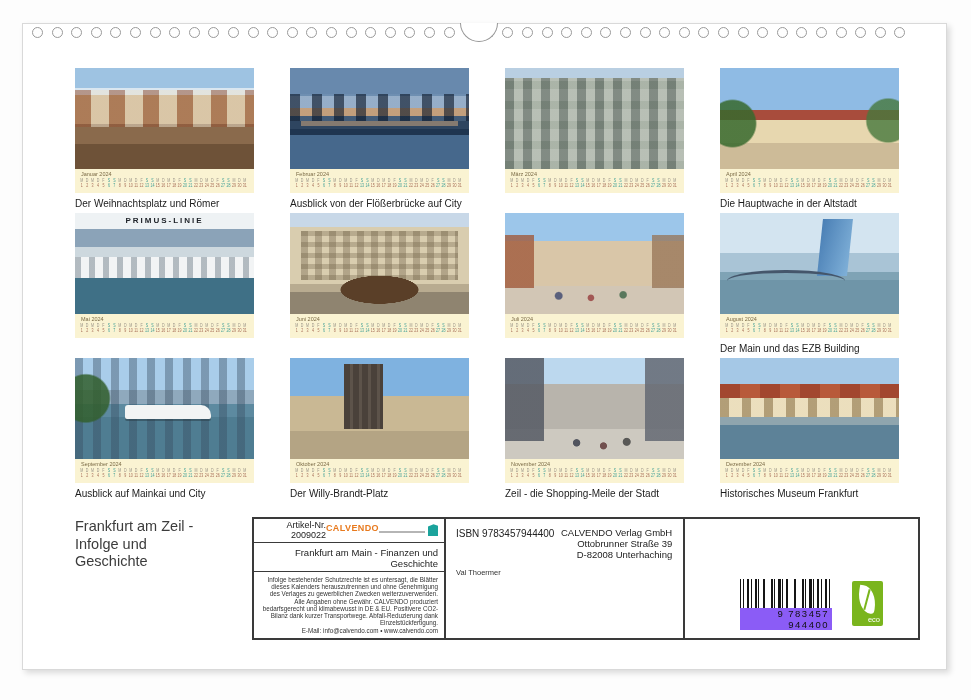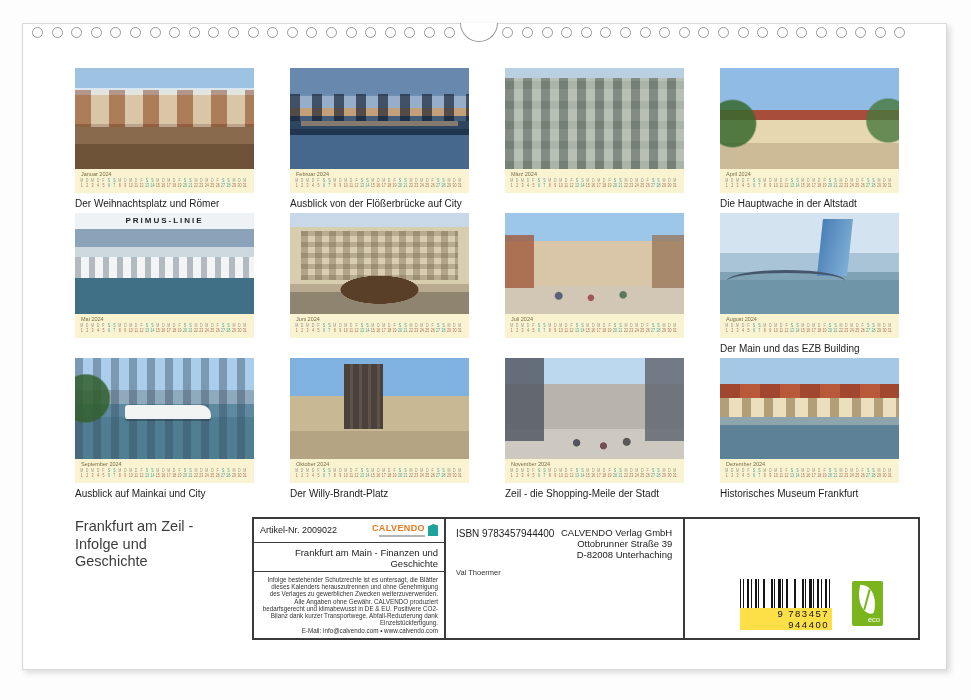--- a/index.html
+++ b/index.html
@@ -89,37 +89,37 @@
   .info-boxes{position:absolute;left:229px;top:493px;width:668px;height:123px;display:flex;
     border:2px solid #3a3a3a;background:#fff;box-sizing:border-box;}
   .panel{box-sizing:border-box;height:100%;text-align:right;}
   .panel-left{width:192px;border-right:2px solid #3a3a3a;display:flex;flex-direction:column;}
   .panel-mid{width:239px;border-right:2px solid #3a3a3a;position:relative;}
   .panel-right{flex:1;position:relative;}
   .row-artikel{height:26px;border-bottom:1.5px solid #3a3a3a;display:flex;align-items:center;
     justify-content:space-between;padding:0 6px;box-sizing:border-box;}
   .artikel-label{font-size:9px;color:#222;}
   .cv-logo{display:flex;align-items:flex-start;gap:3px;}
-  .cv-col{display:flex;flex-direction:column;align-items:flex-end;}
+  .cv-col{display:flex;flex-direction:row;align-items:flex-end;}
   .cv-text{color:#e87a1e;font-weight:bold;font-size:9px;letter-spacing:.4px;line-height:9px;}
   .cv-tagline{width:46px;height:2px;background:#b5b5b5;margin-top:1.5px;}
   .cv-flag{width:10px;height:12px;background:#1ba39c;
     clip-path:polygon(0 18%,55% 0,100% 12%,100% 100%,0 100%);}
   .row-prodtitle{min-height:29px;border-bottom:1.5px solid #3a3a3a;font-size:9.5px;line-height:11px;
     color:#222;padding:4px 6px 2px 6px;box-sizing:border-box;}
   .row-legal{flex:1;padding:4px 6px;font-size:6.3px;line-height:7.3px;color:#333;}
   .row-legal p{margin:0;}
   .isbn{position:absolute;left:10px;top:9px;font-size:10px;color:#222;}
   .publisher{position:absolute;left:115px;top:8px;font-size:9.5px;line-height:11px;color:#222;}
   .author{position:absolute;left:10px;top:49px;font-size:7.5px;color:#333;}
   .barcode{position:absolute;left:55px;top:60px;width:92px;}
   .bars{height:36px;background:repeating-linear-gradient(90deg,
     #151515 0 1.5px,#fff 1.5px 3px,#151515 3px 4px,#fff 4px 7.5px,
     #151515 7.5px 9.5px,#fff 9.5px 11px,#151515 11px 12px,#fff 12px 15.5px);}
-  .barcode-num{margin:-7px auto 0 auto;width:fit-content;background:#fde047;padding:0 3px;
+  .barcode-num{margin:-7px auto 0 auto;width:fit-content;background:#8b5cf6;padding:0 3px;
     font-size:9.5px;letter-spacing:1.5px;color:#111;}
   .eco{position:absolute;left:167px;top:62px;width:31px;height:45px;background:#7ab51d;
     border-radius:2px;}
   .eco-leaf{position:absolute;left:6px;top:5px;width:18px;height:27px;background:#fff;
     border-radius:0 95% 4px 95%;transform:rotate(9deg);}
   .eco-leaf::before{content:"";position:absolute;left:8px;top:3px;width:1.5px;height:21px;
     background:#7ab51d;transform:rotate(6deg);}
   .eco-label{position:absolute;right:3px;bottom:2px;color:#fff;font-size:7.5px;line-height:8px;}
 </style>
 </head>

